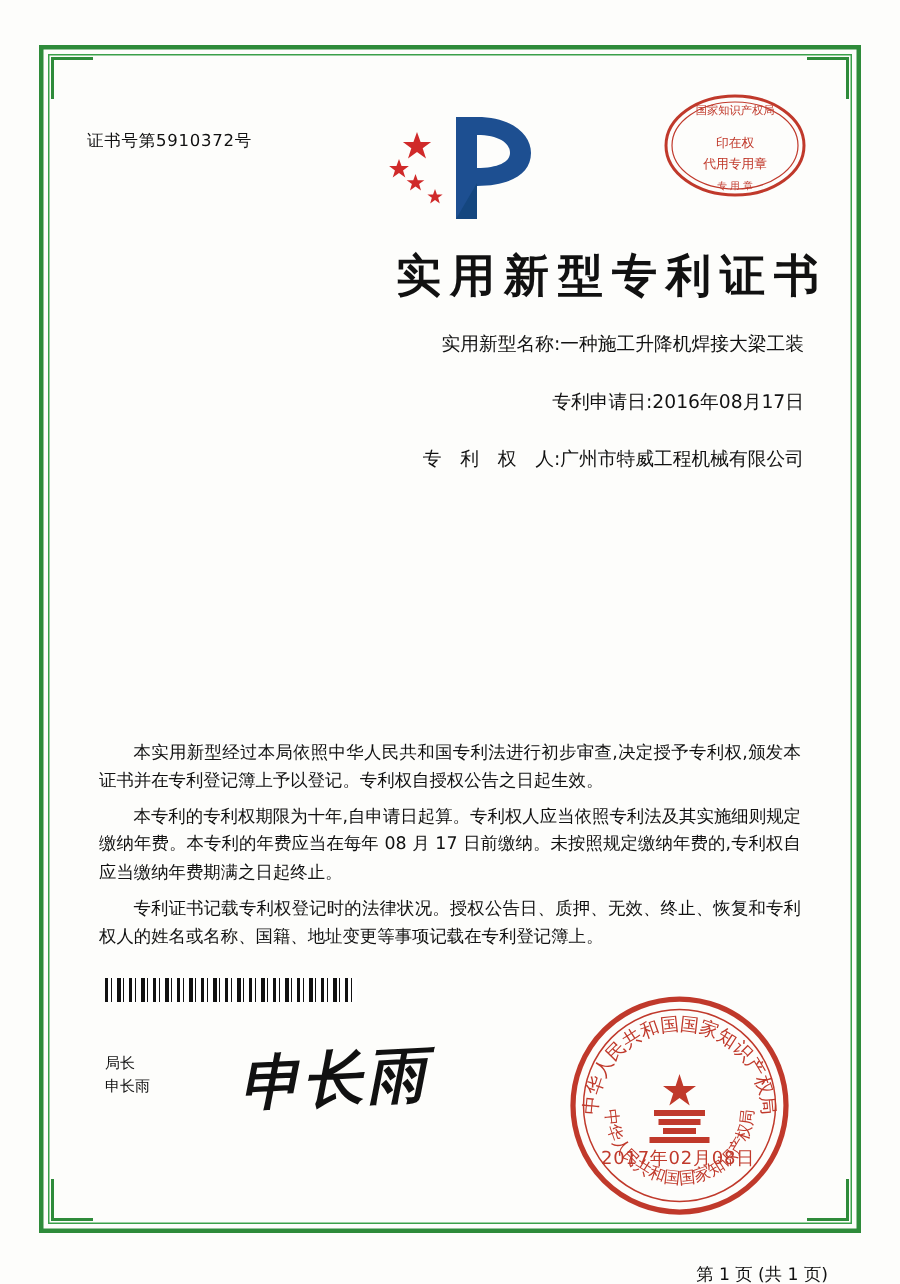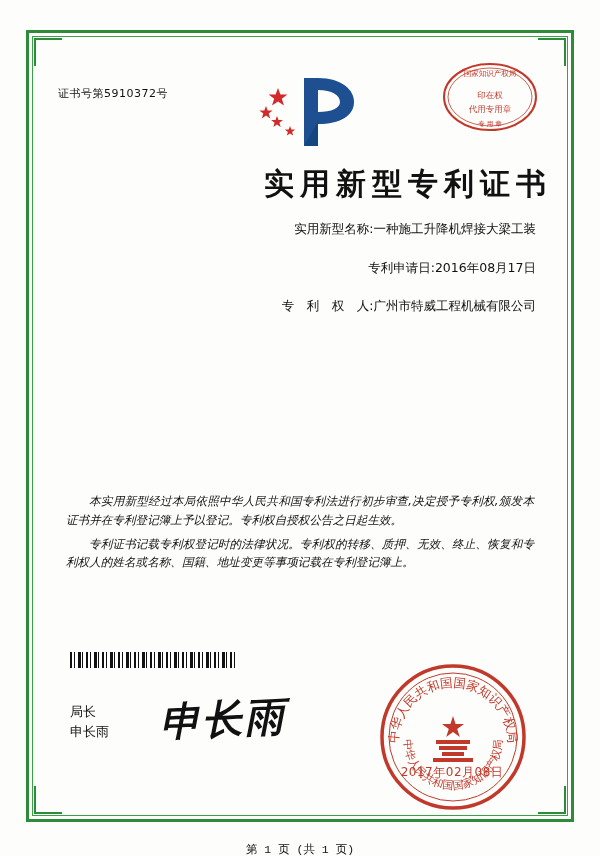--- a/index.html
+++ b/index.html
@@ -113,21 +113,20 @@
   }
   .field .value {
     color: #111;
   }
 
   .paras {
     position: absolute;
     left: 18px;
     top: 440px;
     width: 468px;
-    font-style: italic;
   }
   .para {
     font-size: 11.6px;
     line-height: 1.62;
     text-align: justify;
     text-indent: 23px;
     margin-bottom: 5px;
     color: #111;
   }
 
@@ -142,21 +141,21 @@
         #111 0px, #111 2px, #fff 2px, #fff 4px,
         #111 4px, #111 5px, #fff 5px, #fff 8px,
         #111 8px, #111 11px, #fff 11px, #fff 12px,
         #111 12px, #111 13px, #fff 13px, #fff 16px);
   }
 
   .signature-block {
     position: absolute;
     left: 22px;
     top: 650px;
-    font-size: 13px;
+    font-size: 10px;
     line-height: 1.5;
     color: #111;
   }
   .signature-script {
     position: absolute;
     left: 112px;
     top: 640px;
     font-family: "DejaVu Serif", "Liberation Serif", serif;
     font-size: 40px;
     font-style: italic;
@@ -183,24 +182,23 @@
     font-size: 12px;
     color: #c0392b;
     letter-spacing: 0.5px;
   }
 
   .footer {
     position: absolute;
     left: 0;
     top: 790px;
     width: 504px;
-    text-align: center;
+    text-align: right;
     font-size: 11.5px;
     color: #111;
-    font-family: Liberation Mono, monospace;
   }
 </style>
 </head>
 <body>
 
 <div class="page">
 
   <div class="border-outer"></div>
   <div class="border-inner"></div>
   <div class="corner tl"></div>
@@ -248,21 +246,22 @@
       <div class="field">
         <span class="label">专利申请日:</span><span class="value">2016年08月17日</span>
       </div>
       <div class="field">
         <span class="label">专　利　权　人:</span><span class="value">广州市特威工程机械有限公司</span>
       </div>
     </div>
 
     <div class="paras">
       <div class="para">本实用新型经过本局依照中华人民共和国专利法进行初步审查,决定授予专利权,颁发本证书并在专利登记簿上予以登记。专利权自授权公告之日起生效。</div>
-      <div class="para">专利证书记载专利权登记时的法律状况。专利权的转移、质押、无效、终止、恢复和专利权人的姓名或名称、国籍、地址变更等事项记载在专利登记簿上。</div>
+      <div class="para">本专利的专利权期限为十年,自申请日起算。专利权人应当依照专利法及其实施细则规定缴纳年费。本专利的年费应当在每年 08 月 17 日前缴纳。未按照规定缴纳年费的,专利权自应当缴纳年费期满之日起终止。</div>
+      <div class="para">专利证书记载专利权登记时的法律状况。授权公告日、质押、无效、终止、恢复和专利权人的姓名或名称、国籍、地址变更等事项记载在专利登记簿上。</div>
     </div>
 
     <div class="barcode"></div>
 
     <div class="signature-block">
       <div>局长</div>
       <div>申长雨</div>
     </div>
 
     <div class="signature-script">申长雨</div>

